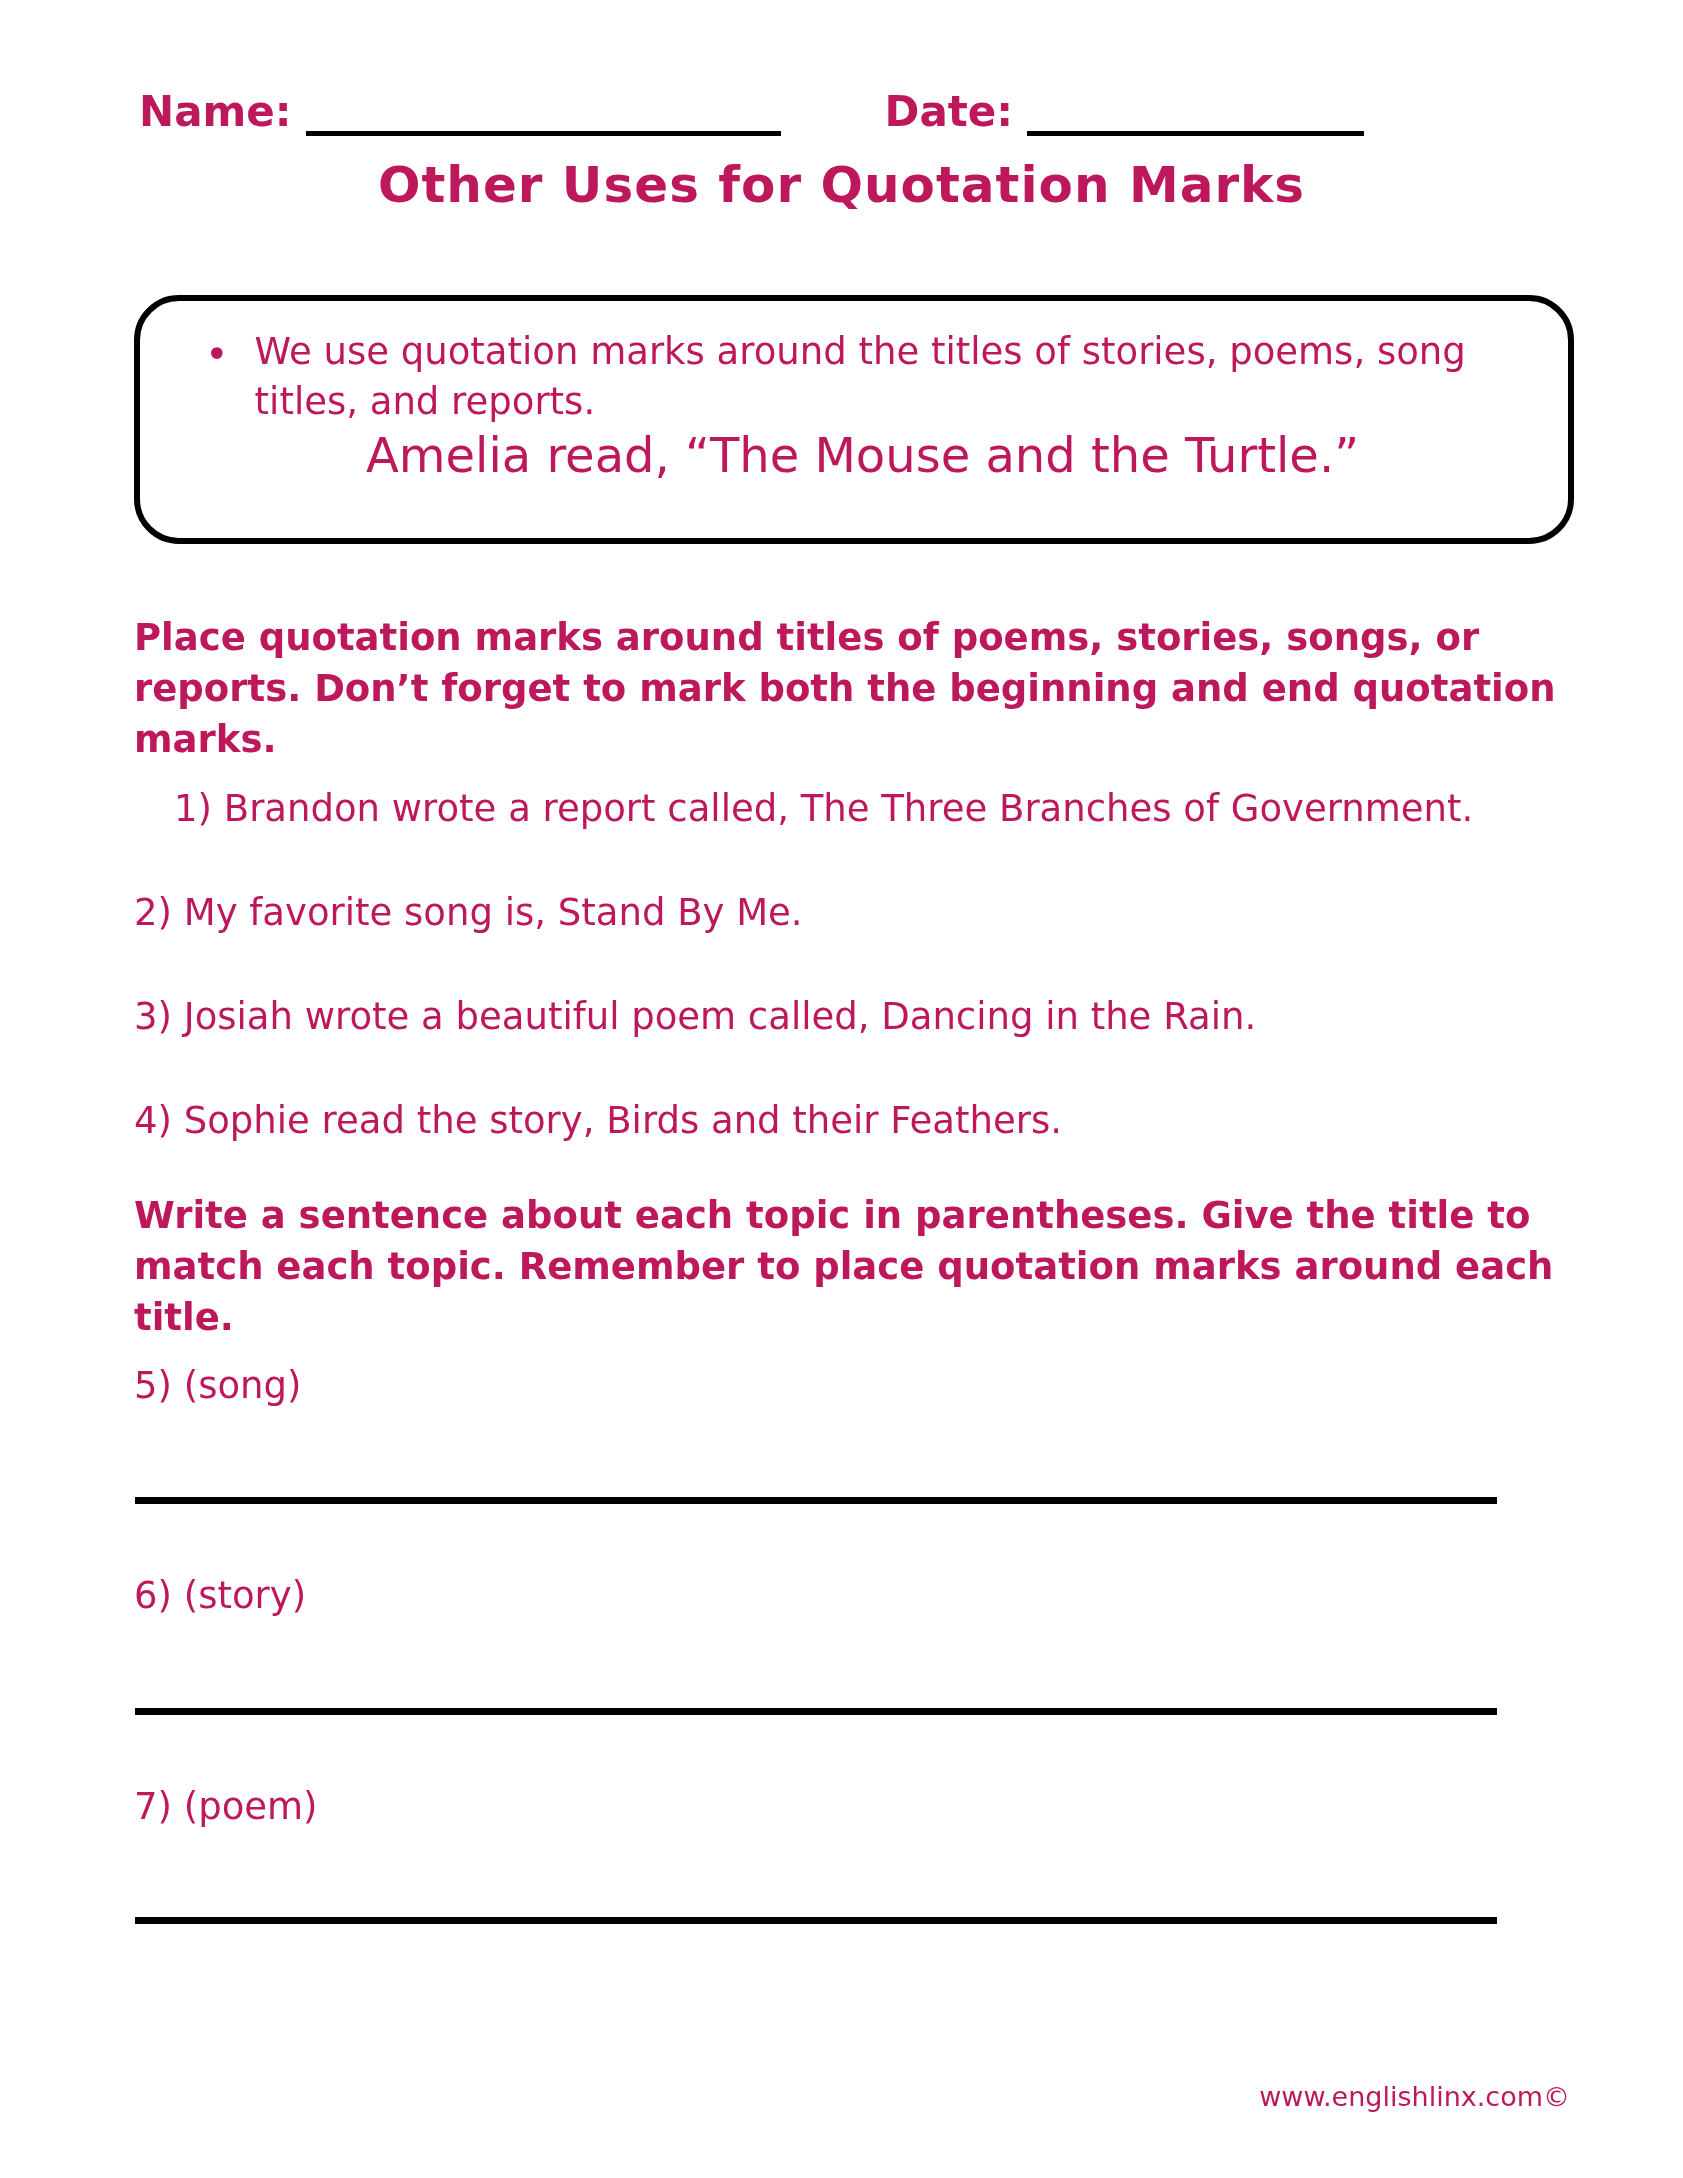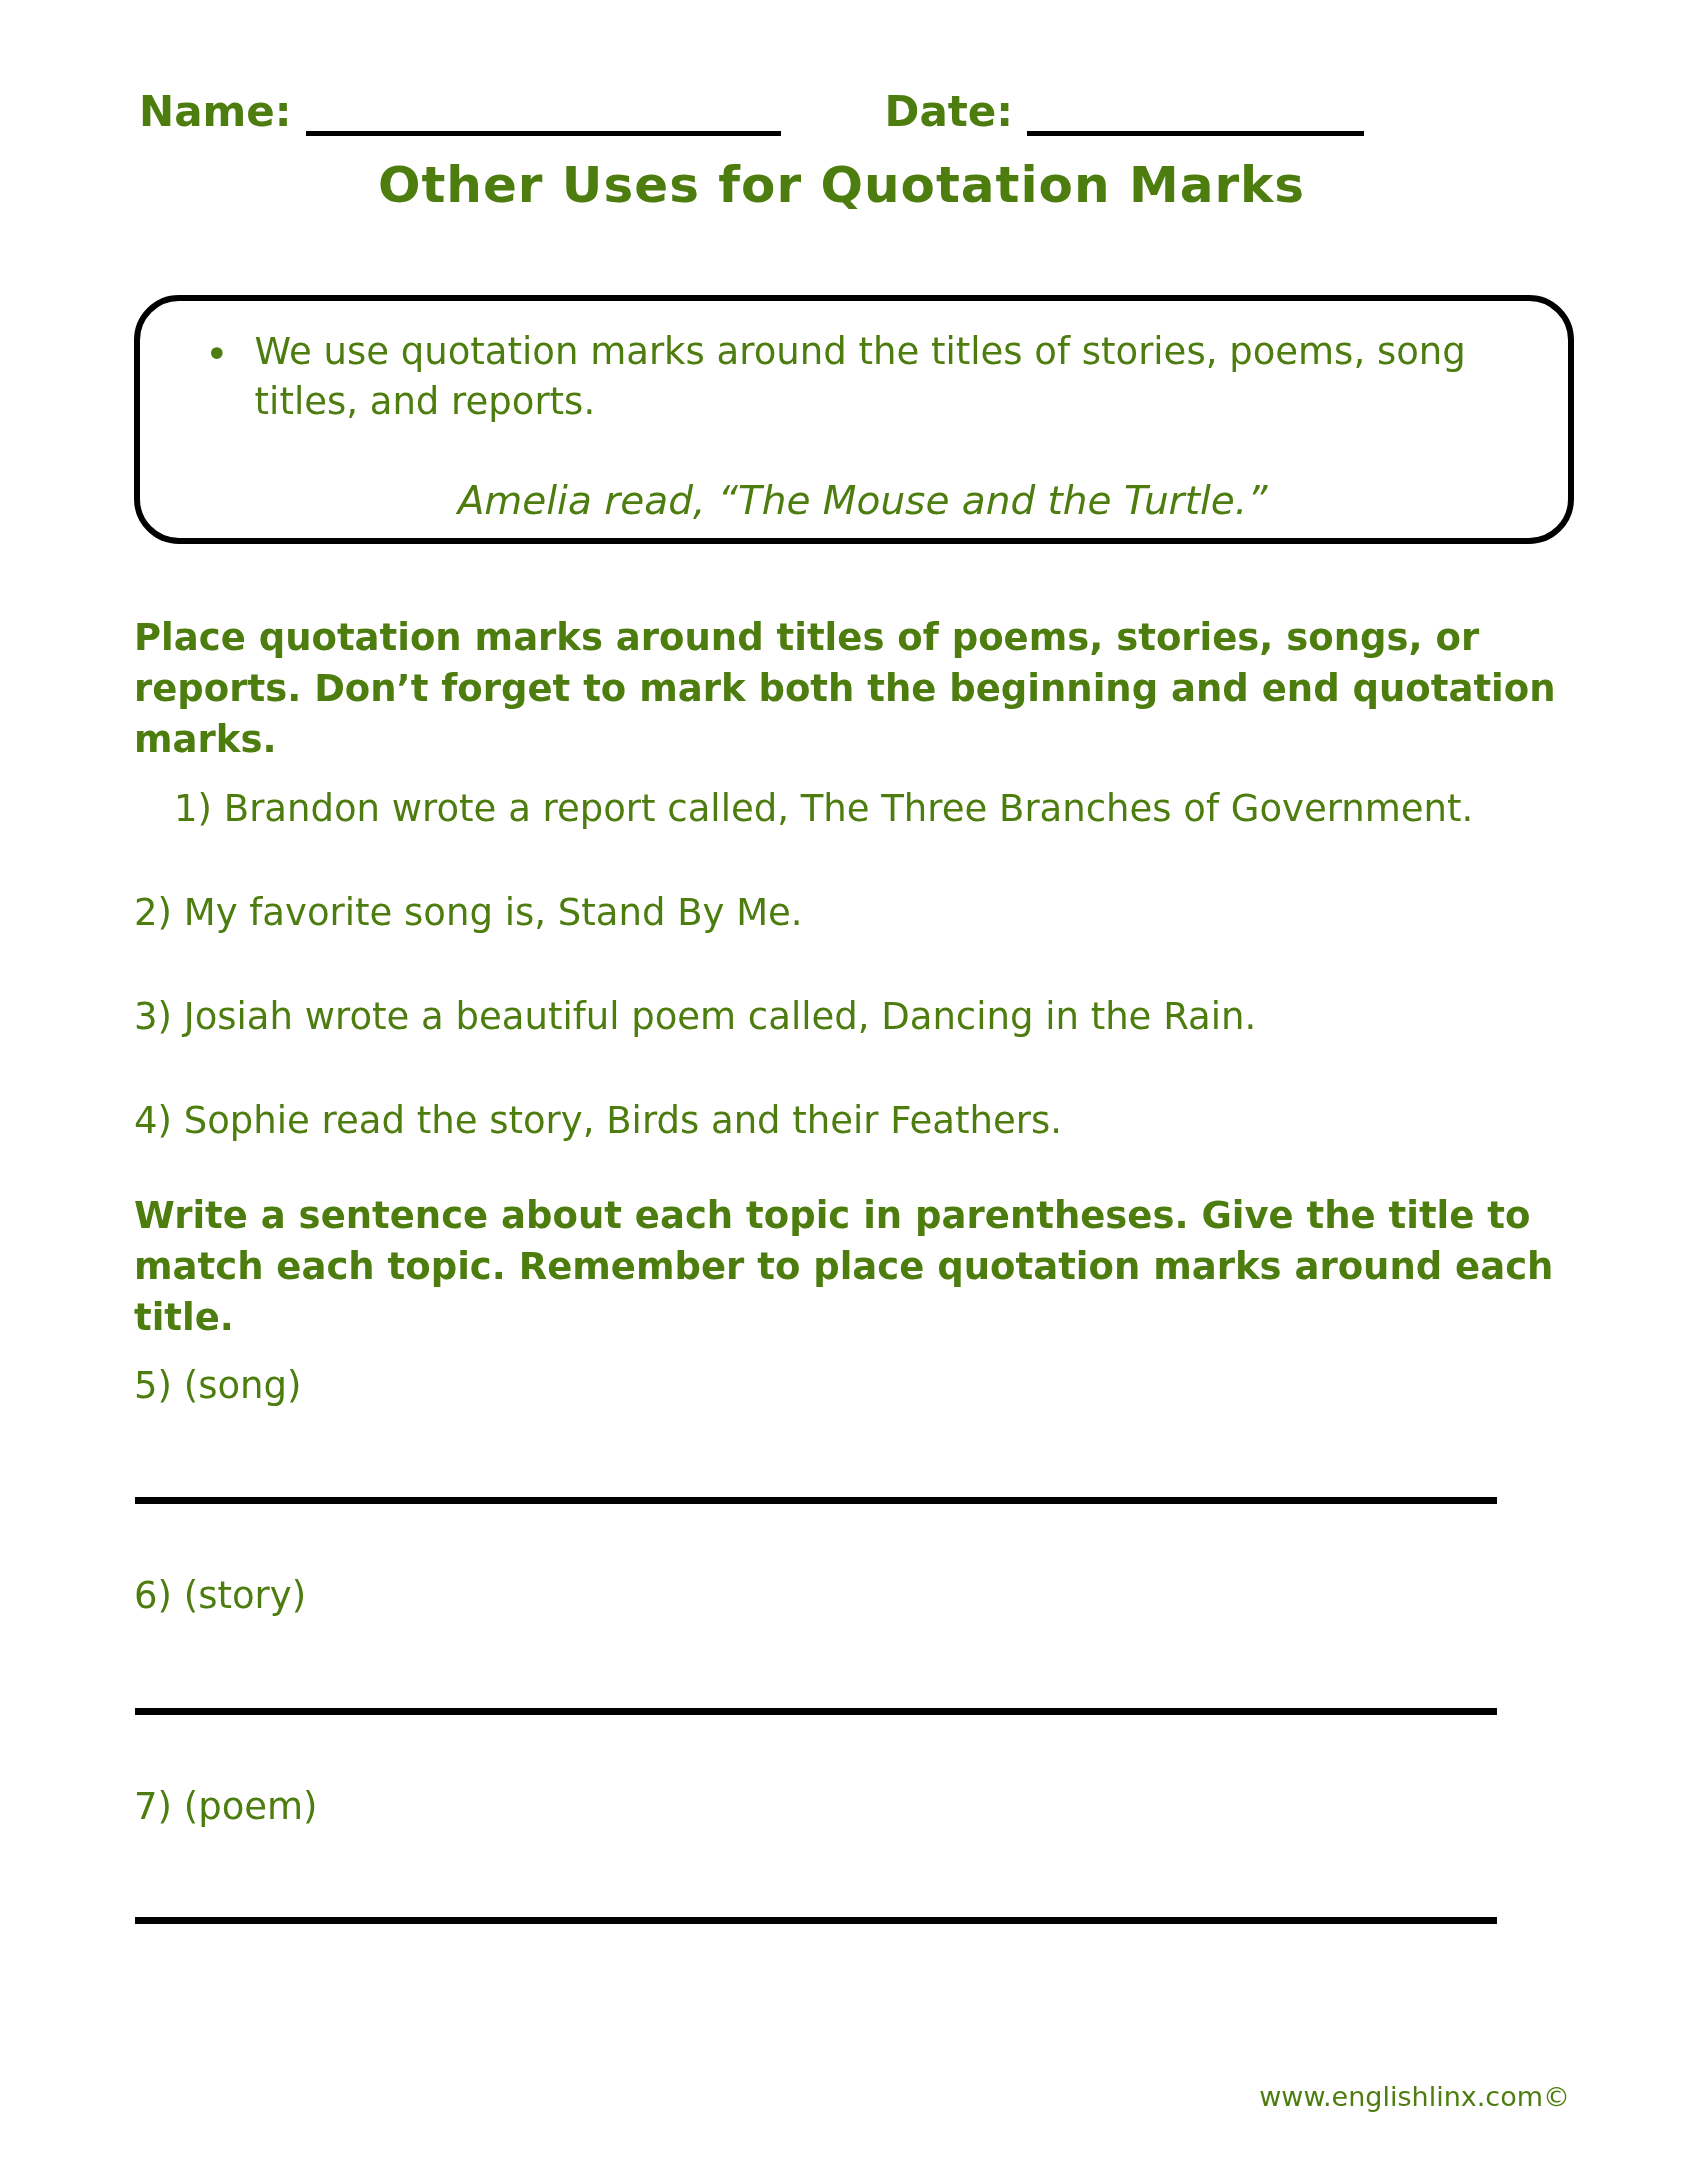--- a/index.html
+++ b/index.html
@@ -2,21 +2,21 @@
 <html><head>
 <meta charset="utf-8">
 <style>
   * { margin: 0; padding: 0; box-sizing: border-box; }
   html, body { background: #ffffff; }
   .page {
     position: relative;
     width: 1683px;
     height: 2178px;
     background: #ffffff;
-    color: #4d7c0f;
+    color: #be185d;
     font-family: "DejaVu Sans", sans-serif;
     overflow: hidden;
   }
 
   
   .header-row {
     position: absolute;
     top: 87px; left: 139px; right: 149px;
     display: flex;
     align-items: flex-end;
@@ -59,24 +59,22 @@
   .bullet-glyph {
     font-size: 40px;
     line-height: 1.35;
   }
   .rule-text {
     font-size: 37px;
     line-height: 1.35;
     max-width: 1218px;
   }
   .rule-example {
-    margin-top: 51px;
     text-align: center;
-    font-style: italic;
-    font-size: 39px;
+    font-size: 48px;
   }
 
   
   .instructions {
     position: absolute;
     left: 134px;
     width: 1431px;
     font-size: 37px;
     font-weight: bold;
     line-height: 1.38;

